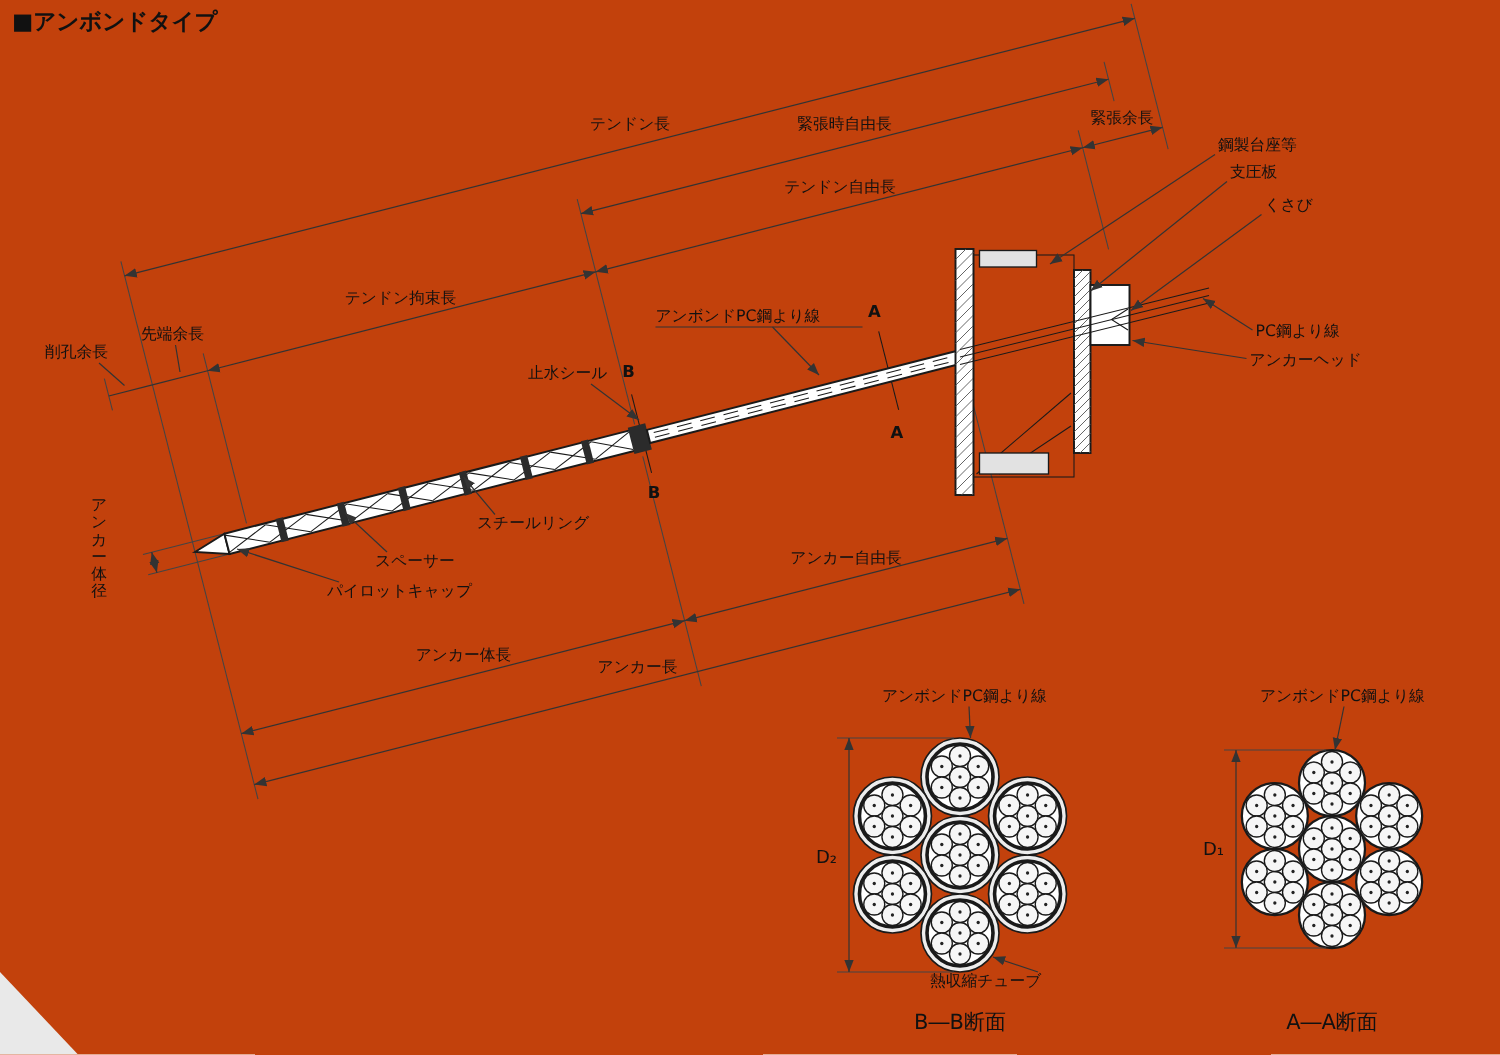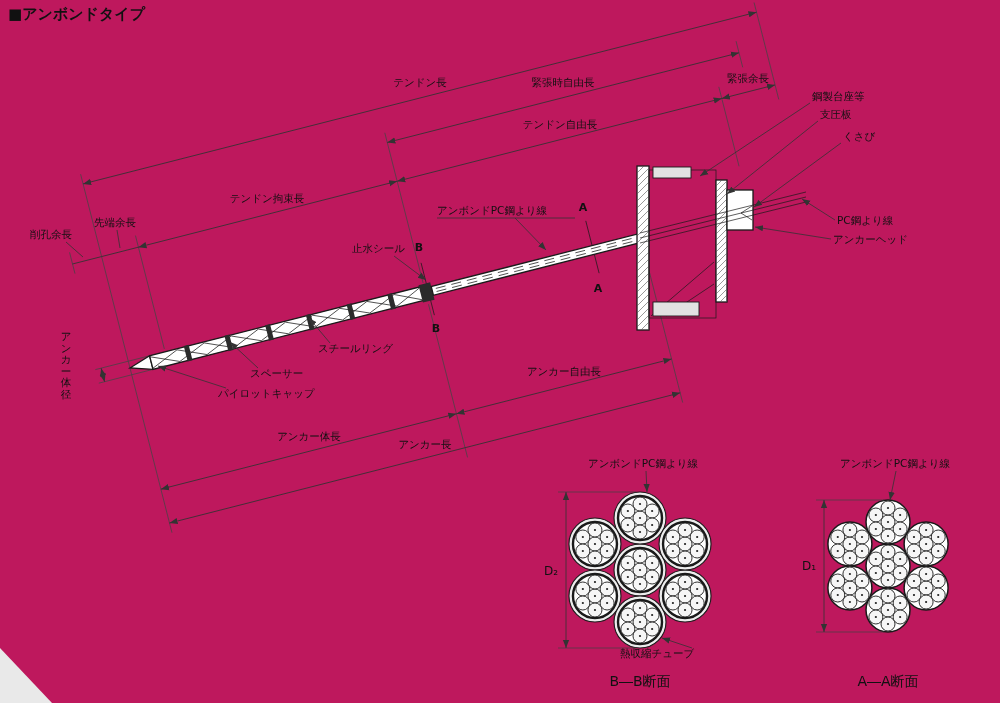--- a/index.html
+++ b/index.html
@@ -1,16 +1,16 @@
 <!DOCTYPE html>
 <html><head>
 <meta charset="utf-8">
 <style>
   html,body{margin:0;padding:0;background:#fff}
-  .canvas{position:relative;width:1000px;height:703px;background:#be185d;overflow:hidden;
+  .canvas{position:relative;width:1000px;height:703px;background:#c2410c;overflow:hidden;
           font-family:"DejaVu Sans",sans-serif}
   svg{display:block}
   text{fill:#111;font-size:10.5px;font-family:"DejaVu Sans",sans-serif}
   .t-title{font-size:15px;font-weight:bold}
   .t-cap{font-size:14px}
   .t-ab{font-size:11px;font-weight:bold}
   .t-d{font-size:12px}
   .dim{stroke:#333;stroke-width:.8;fill:none}
   .ext{stroke:#444;stroke-width:.7;fill:none}
   .ldr{stroke:#333;stroke-width:.8;fill:none}

